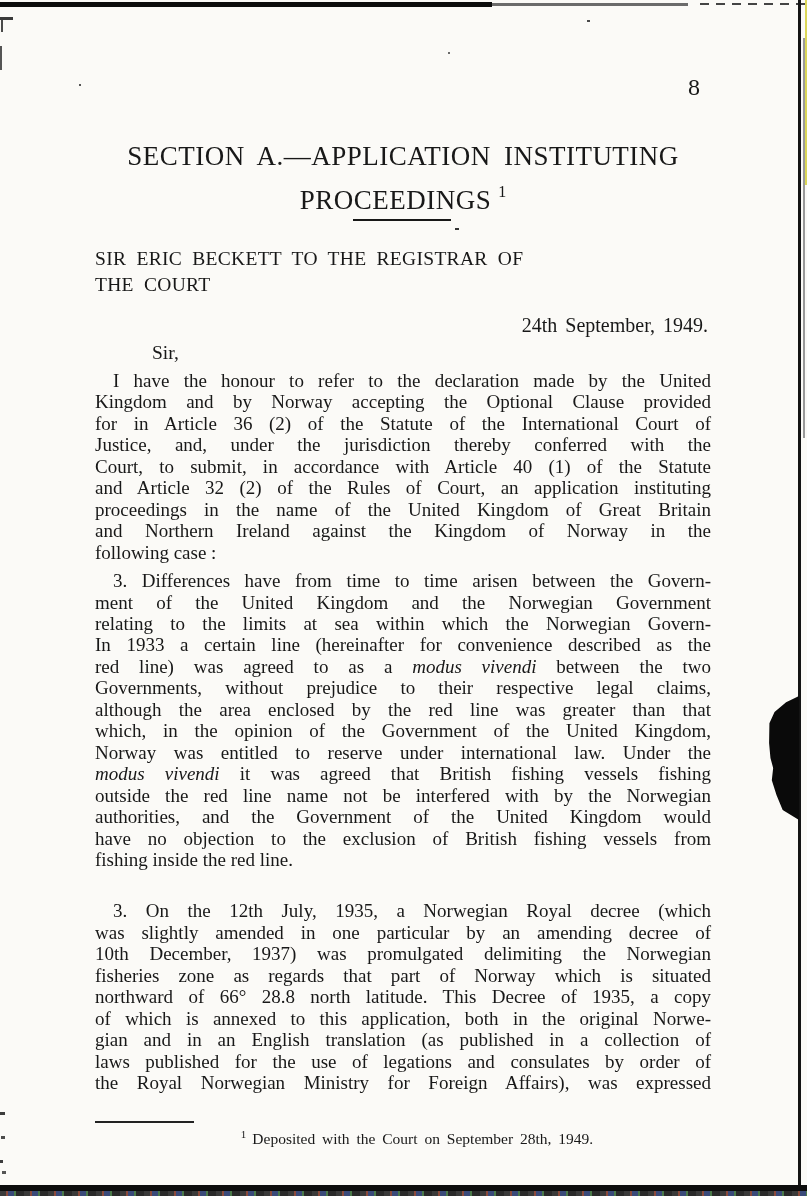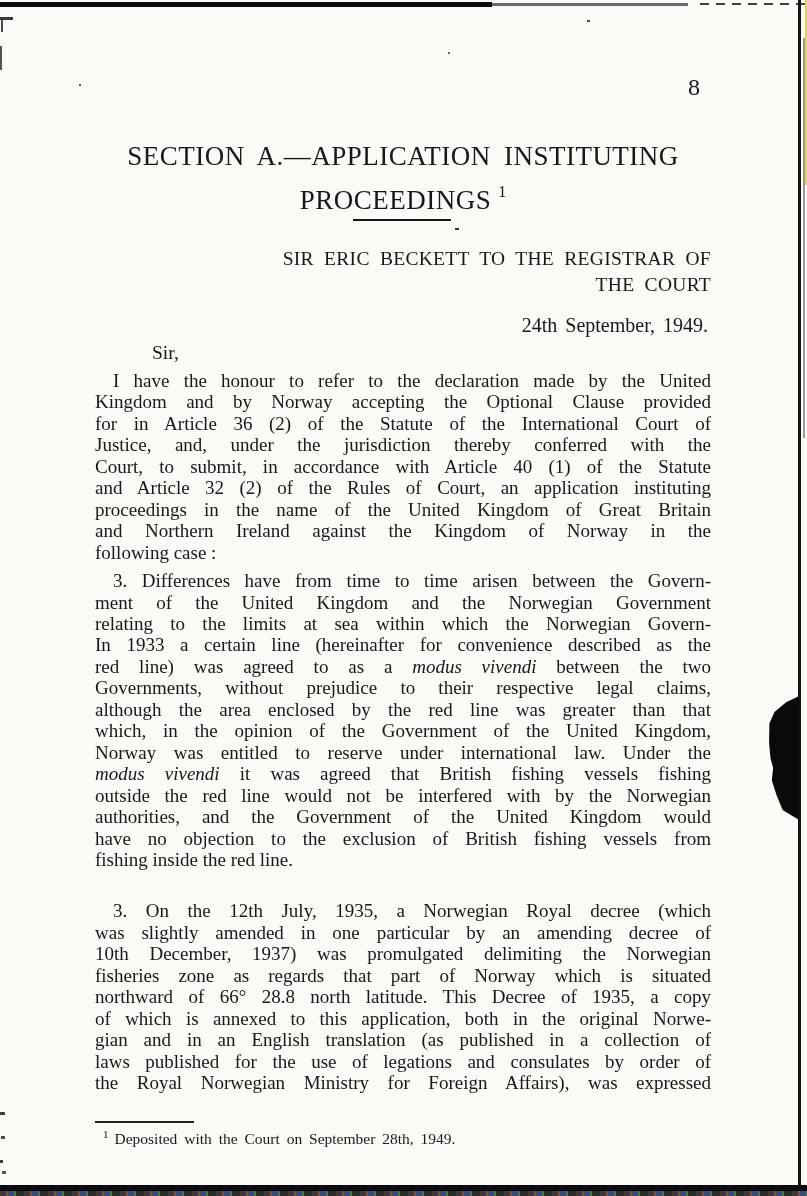--- a/index.html
+++ b/index.html
@@ -28,21 +28,21 @@
   .heading sup{
     font-size:16px;position:relative;top:-2px;margin-left:7px;
     letter-spacing:0;word-spacing:0;
   }
   .heading-rule{
     position:absolute;left:353px;top:219px;width:98px;height:2px;
     background:var(--ink);
   }
   .subheading{
     position:absolute;left:95px;top:246px;width:616px;
-    text-align:right;font-size:19.5px;line-height:25.5px;
+    text-align:left;font-size:19.5px;line-height:25.5px;
     word-spacing:5px;letter-spacing:.3px;
   }
   .dateline{
     position:absolute;left:95px;top:314px;width:613px;
     text-align:right;font-size:20px;word-spacing:3px;
   }
   .salutation{
     position:absolute;left:152px;top:342px;font-size:19.5px;
   }
   
@@ -59,22 +59,22 @@
   }
   .pline.first{text-indent:18px;}
   .pline.last{text-align-last:left;}
   .pline i{}
   
   .footnote-rule{
     position:absolute;left:95px;top:1121px;width:99px;height:2px;
     background:#222;
   }
   .footnote{
-    position:absolute;left:89px;top:1128px;width:616px;
-    font-size:15.5px;word-spacing:3px;padding-left:14px;
+    position:absolute;left:95px;top:1128px;width:616px;
+    font-size:15.5px;word-spacing:3px;padding-left:14px;text-align:center;
   }
   .footnote sup{font-size:11px;margin-right:6px;}
   
   .artifact{position:absolute;pointer-events:none;}
   .top-bar-thick{left:0;top:2px;width:492px;height:5px;background:#0c0c0c;}
   .top-bar-thin{left:492px;top:3px;width:196px;height:3px;background:#6b6b6b;}
   .top-bar-dashes{
     left:700px;top:3px;width:107px;height:2px;
     background:repeating-linear-gradient(90deg,#444 0 9px,transparent 9px 16px);
   }
@@ -164,21 +164,21 @@
         <div class="pline first">3.  Differences have from time to time arisen between the Govern-</div>
         <div class="pline">ment of the United Kingdom and the Norwegian Government</div>
         <div class="pline">relating to the limits at sea within which the Norwegian Govern-</div>
         <div class="pline">In 1933 a certain line (hereinafter for convenience described as the</div>
         <div class="pline">red line) was agreed to as a <i>modus vivendi</i> between the two</div>
         <div class="pline">Governments, without prejudice to their respective legal claims,</div>
         <div class="pline">although the area enclosed by the red line was greater than that</div>
         <div class="pline">which, in the opinion of the Government of the United Kingdom,</div>
         <div class="pline">Norway was entitled to reserve under international law. Under the</div>
         <div class="pline"><i>modus vivendi</i> it was agreed that British fishing vessels fishing</div>
-        <div class="pline">outside the red line would not be interfered with by the Norwegian</div>
+        <div class="pline">outside the red line name not be interfered with by the Norwegian</div>
         <div class="pline">authorities, and the Government of the United Kingdom would</div>
         <div class="pline">have no objection to the exclusion of British fishing vessels from</div>
         <div class="pline last">fishing inside the red line.</div>
       </div>
       <div class="paragraph">
         <div class="pline first">3.  On the 12th July, 1935,  a Norwegian Royal decree (which</div>
         <div class="pline">was slightly amended in one particular by an amending decree of</div>
         <div class="pline">10th December, 1937) was promulgated delimiting the Norwegian</div>
         <div class="pline">fisheries zone as regards that part of Norway which is situated</div>
         <div class="pline">northward of 66° 28.8 north latitude. This Decree of 1935, a copy</div>

